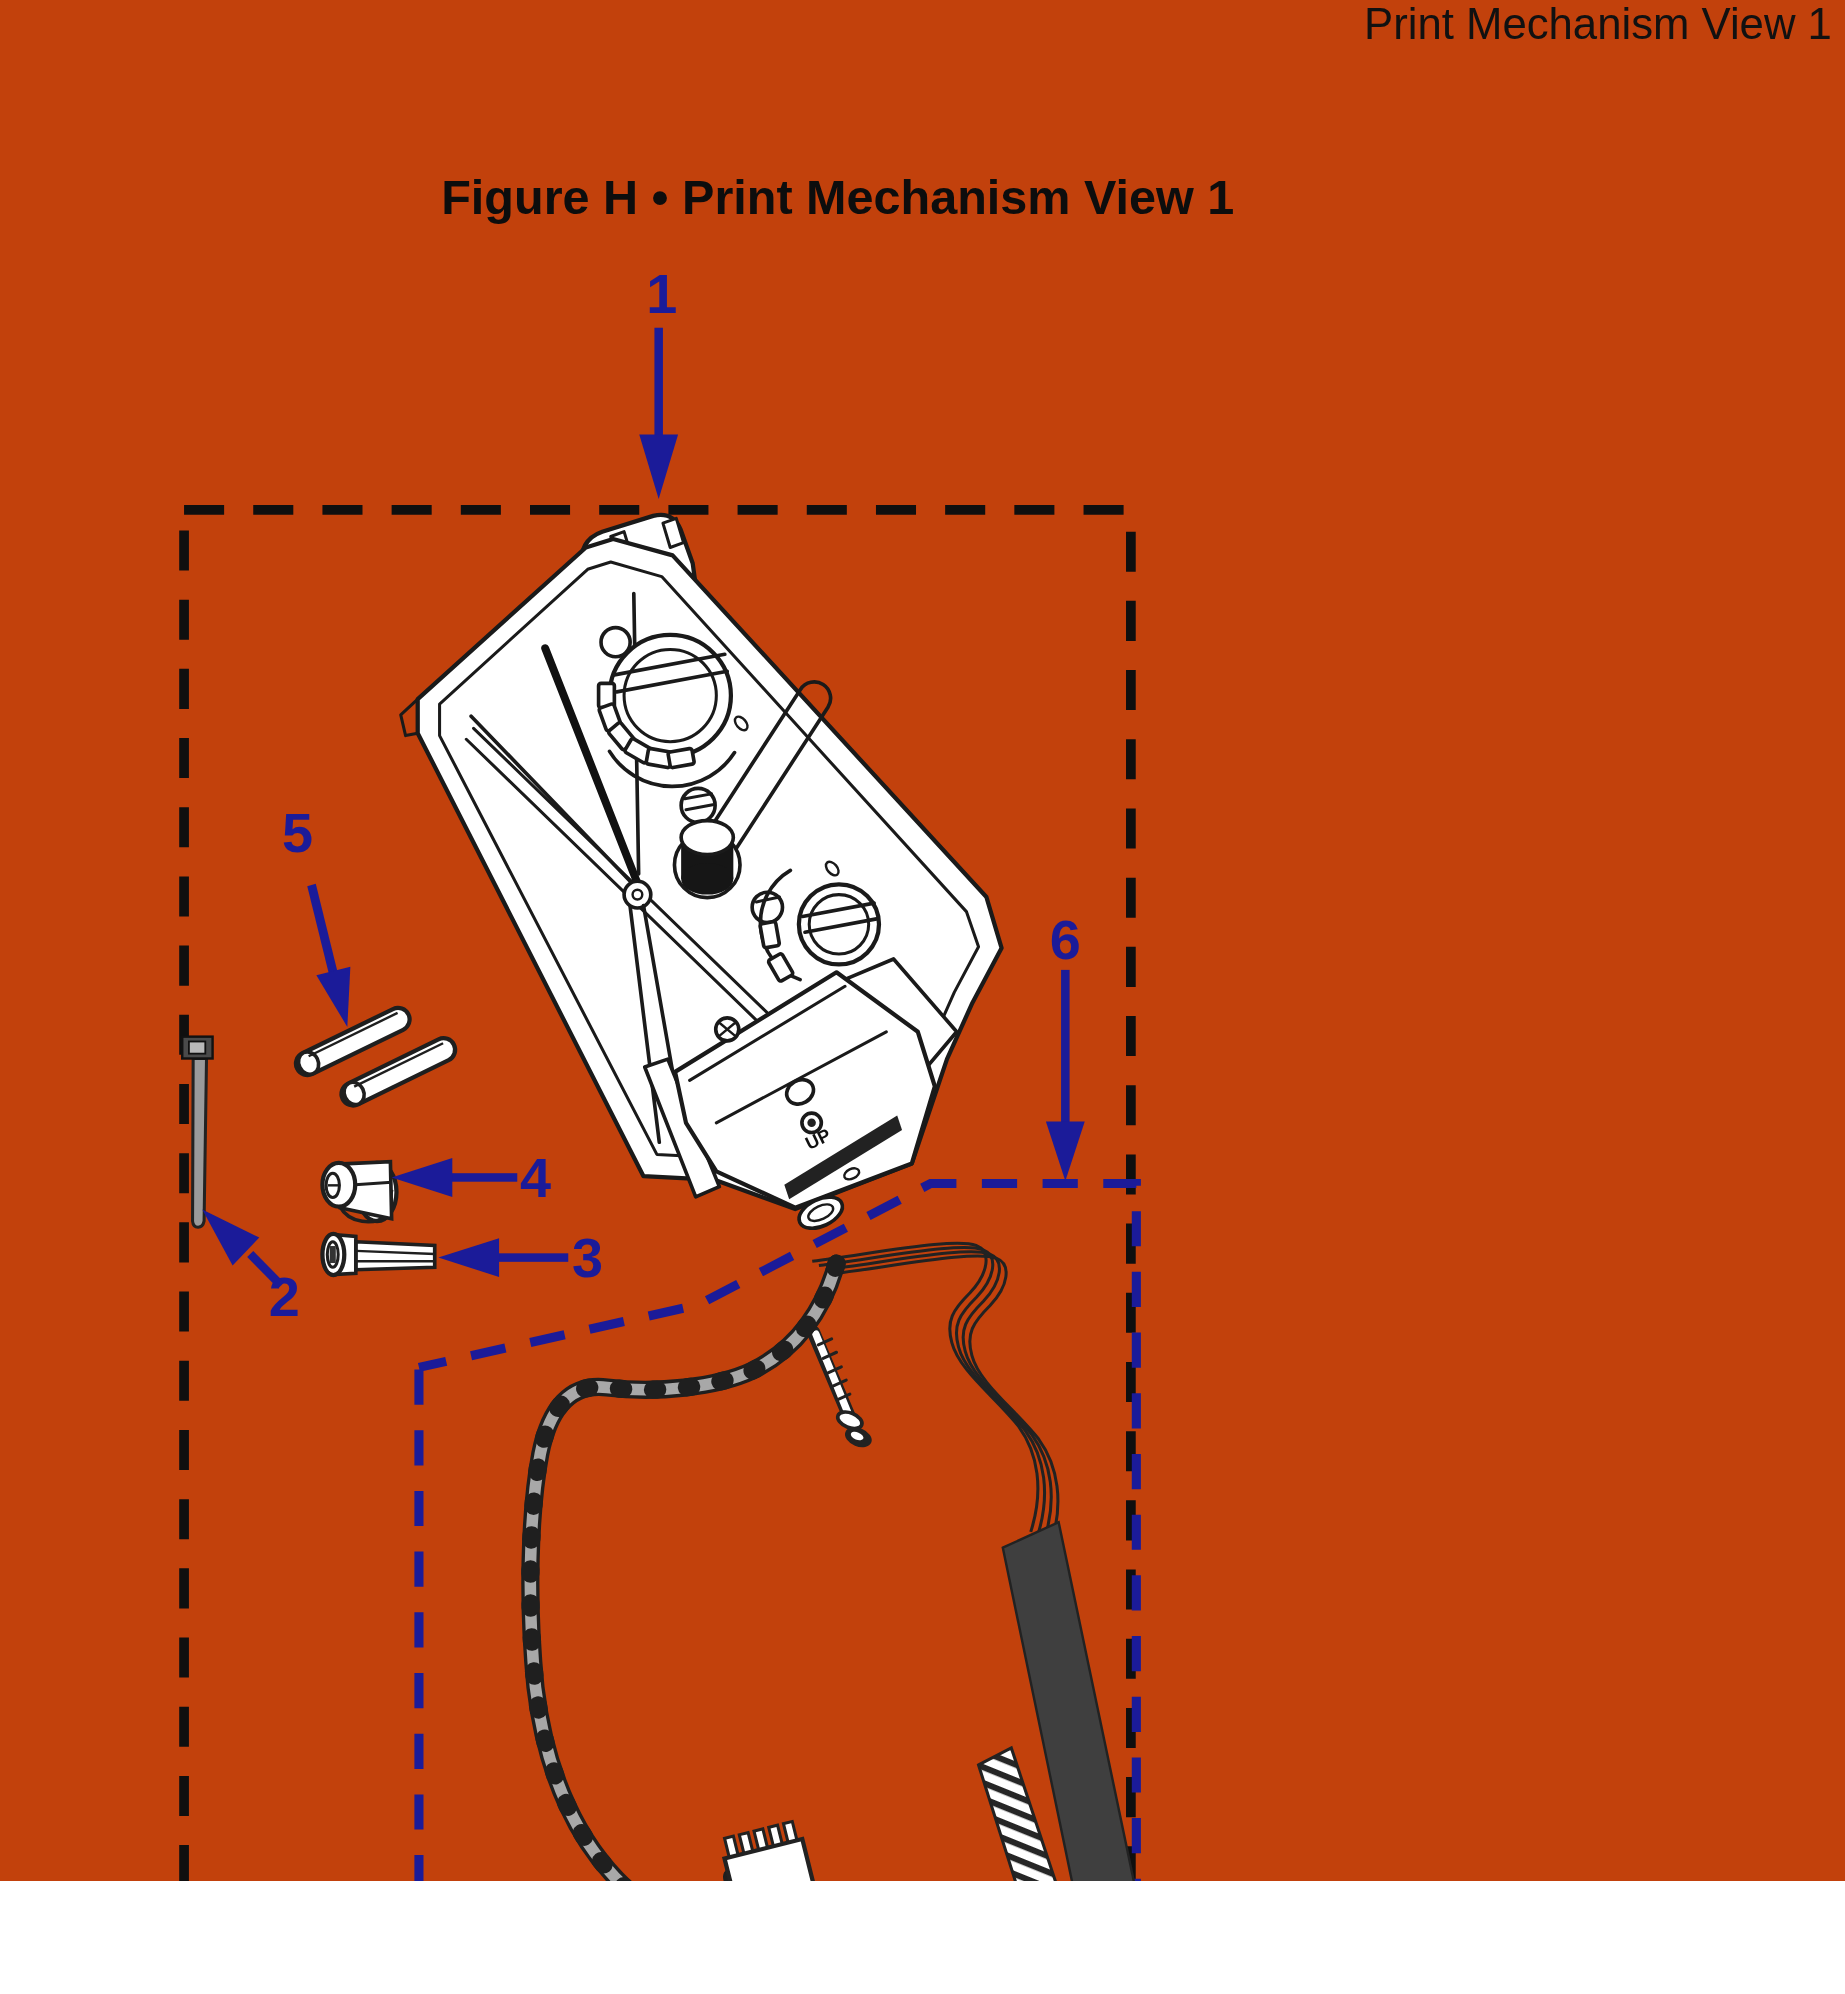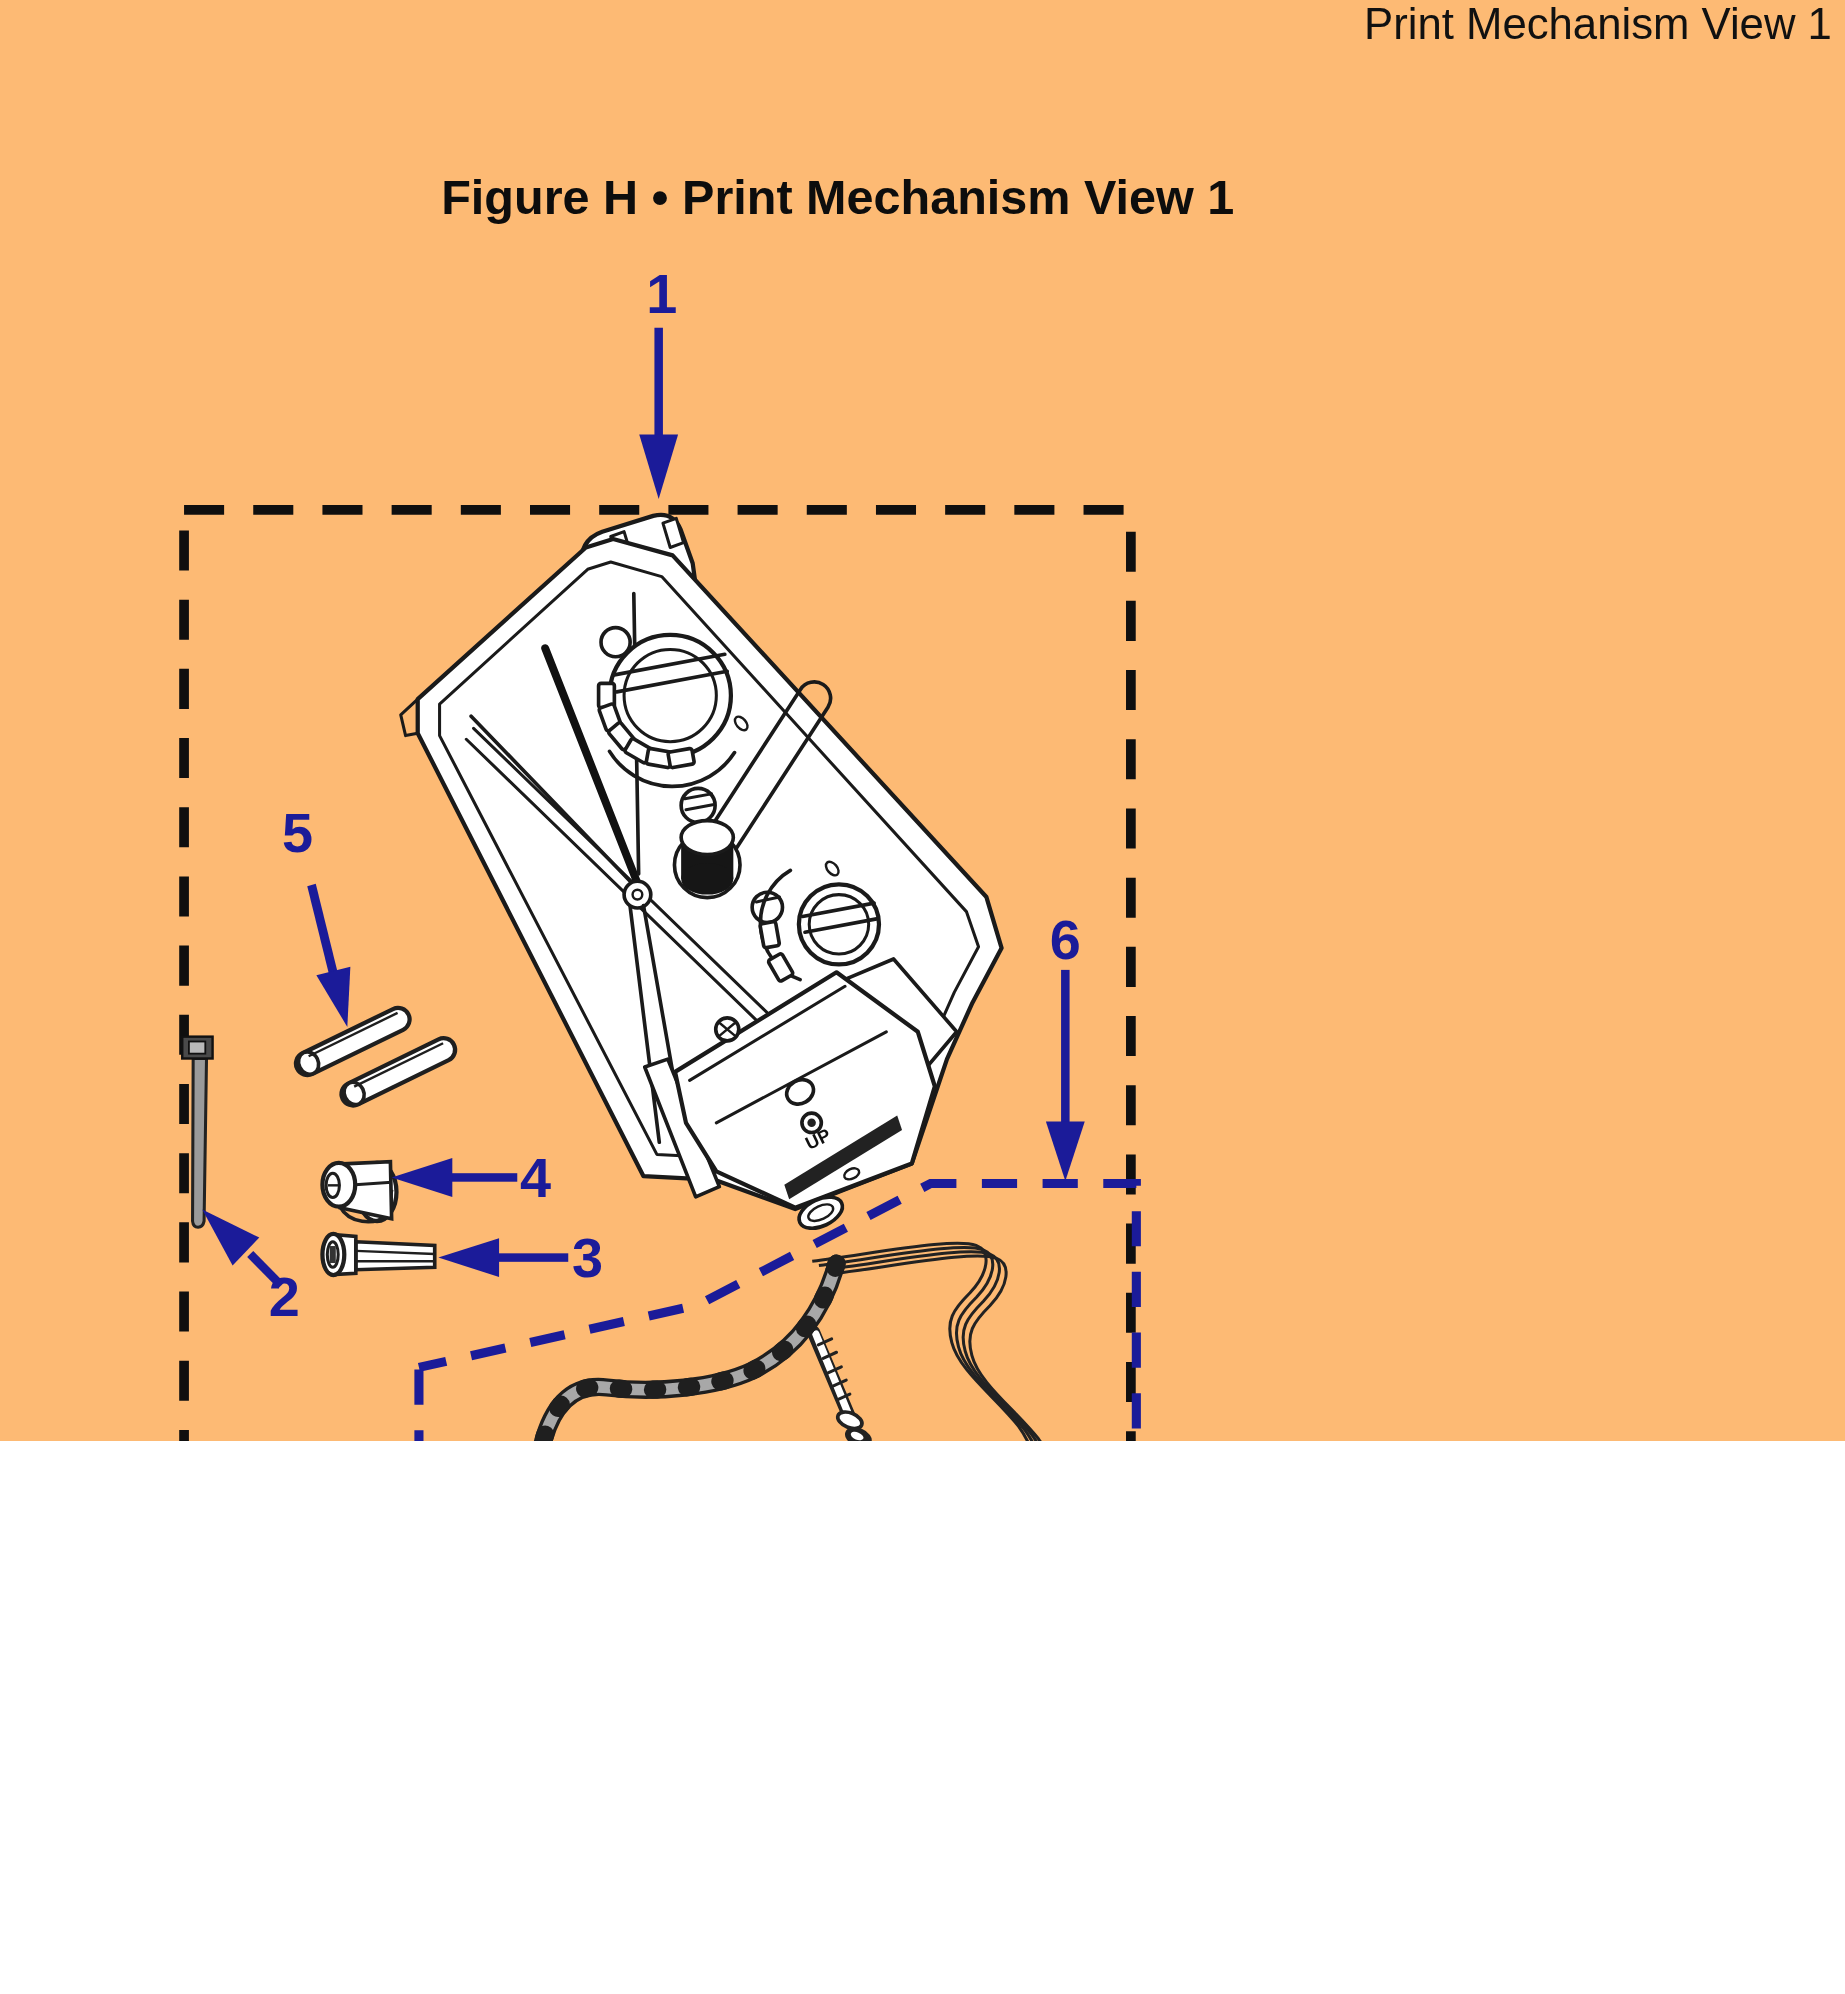--- a/index.html
+++ b/index.html
@@ -1,16 +1,16 @@
 <!DOCTYPE html>
 <html style="font-size:9.7px"><head>
 <meta charset="utf-8">
 <style>
   html,body{margin:0;padding:0;background:#ffffff;}
-  .page{position:relative;width:1846px;height:1441px;background:#fdba74;overflow:hidden;
+  .page{position:relative;width:1846px;height:1881px;background:#c2410c;overflow:hidden;
         font-family:"Liberation Sans", sans-serif;}
   svg{position:absolute;left:0;top:0;}
   text{font-family:"Liberation Sans", sans-serif;}
   .hdr{font-size:72px;font-weight:400;fill:#111;}
   .ttl{font-size:80px;font-weight:700;fill:#0d0d0d;}
   .num{font-size:92px;font-weight:700;}
   .uplbl{font-size:30px;font-weight:700;fill:#111;}
 </style>
 </head>
 <body>

